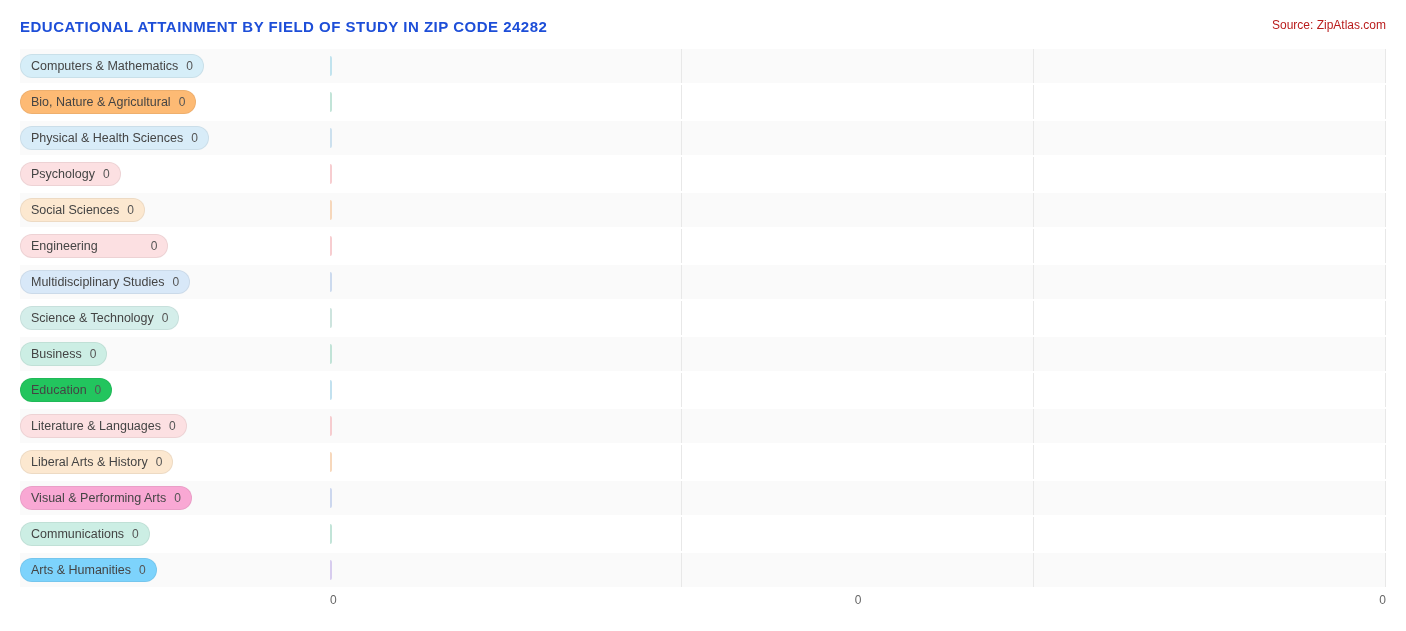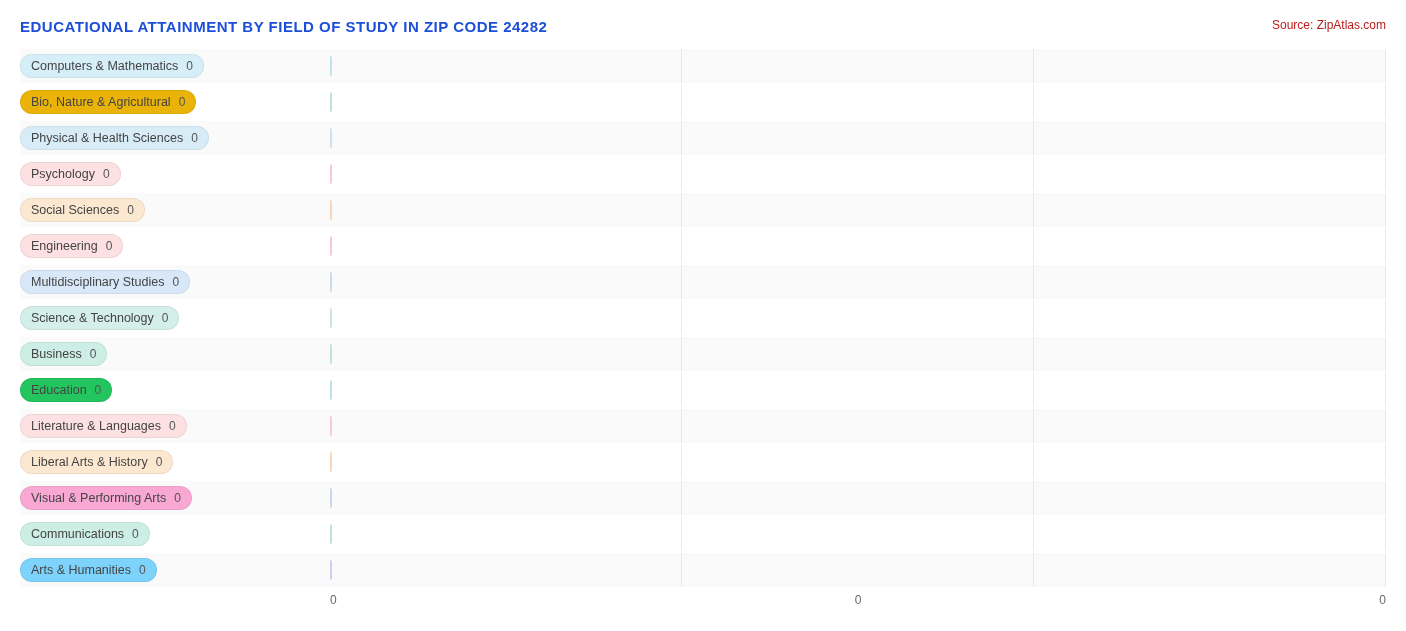--- a/index.html
+++ b/index.html
@@ -144,21 +144,21 @@
         <span>Computers &amp; Mathematics</span>
         <span class="bar-pill-value">0</span>
       </div>
     </div>
     <div class="bar-area">
       <div class="bar-fill" style="background: #a8d8e8; width: 2px;"></div>
     </div>
   </div>
       <div class="bar-row">
     <div class="bar-label-area">
-      <div class="bar-pill" style="background: #eab308;">
+      <div class="bar-pill" style="background: #fdba74;">
         <span>Bio, Nature &amp; Agricultural</span>
         <span class="bar-pill-value">0</span>
       </div>
     </div>
     <div class="bar-area">
       <div class="bar-fill" style="background: #a8d8c8; width: 2px;"></div>
     </div>
   </div>
       <div class="bar-row">
     <div class="bar-label-area">
@@ -188,21 +188,21 @@
         <span>Social Sciences</span>
         <span class="bar-pill-value">0</span>
       </div>
     </div>
     <div class="bar-area">
       <div class="bar-fill" style="background: #f4c8a0; width: 2px;"></div>
     </div>
   </div>
       <div class="bar-row">
     <div class="bar-label-area">
-      <div class="bar-pill" style="background: #fce0e2;">
+      <div class="bar-pill" style="background: #fce0e2; gap: 45px;">
         <span>Engineering</span>
         <span class="bar-pill-value">0</span>
       </div>
     </div>
     <div class="bar-area">
       <div class="bar-fill" style="background: #f4b8bc; width: 2px;"></div>
     </div>
   </div>
       <div class="bar-row">
     <div class="bar-label-area">

